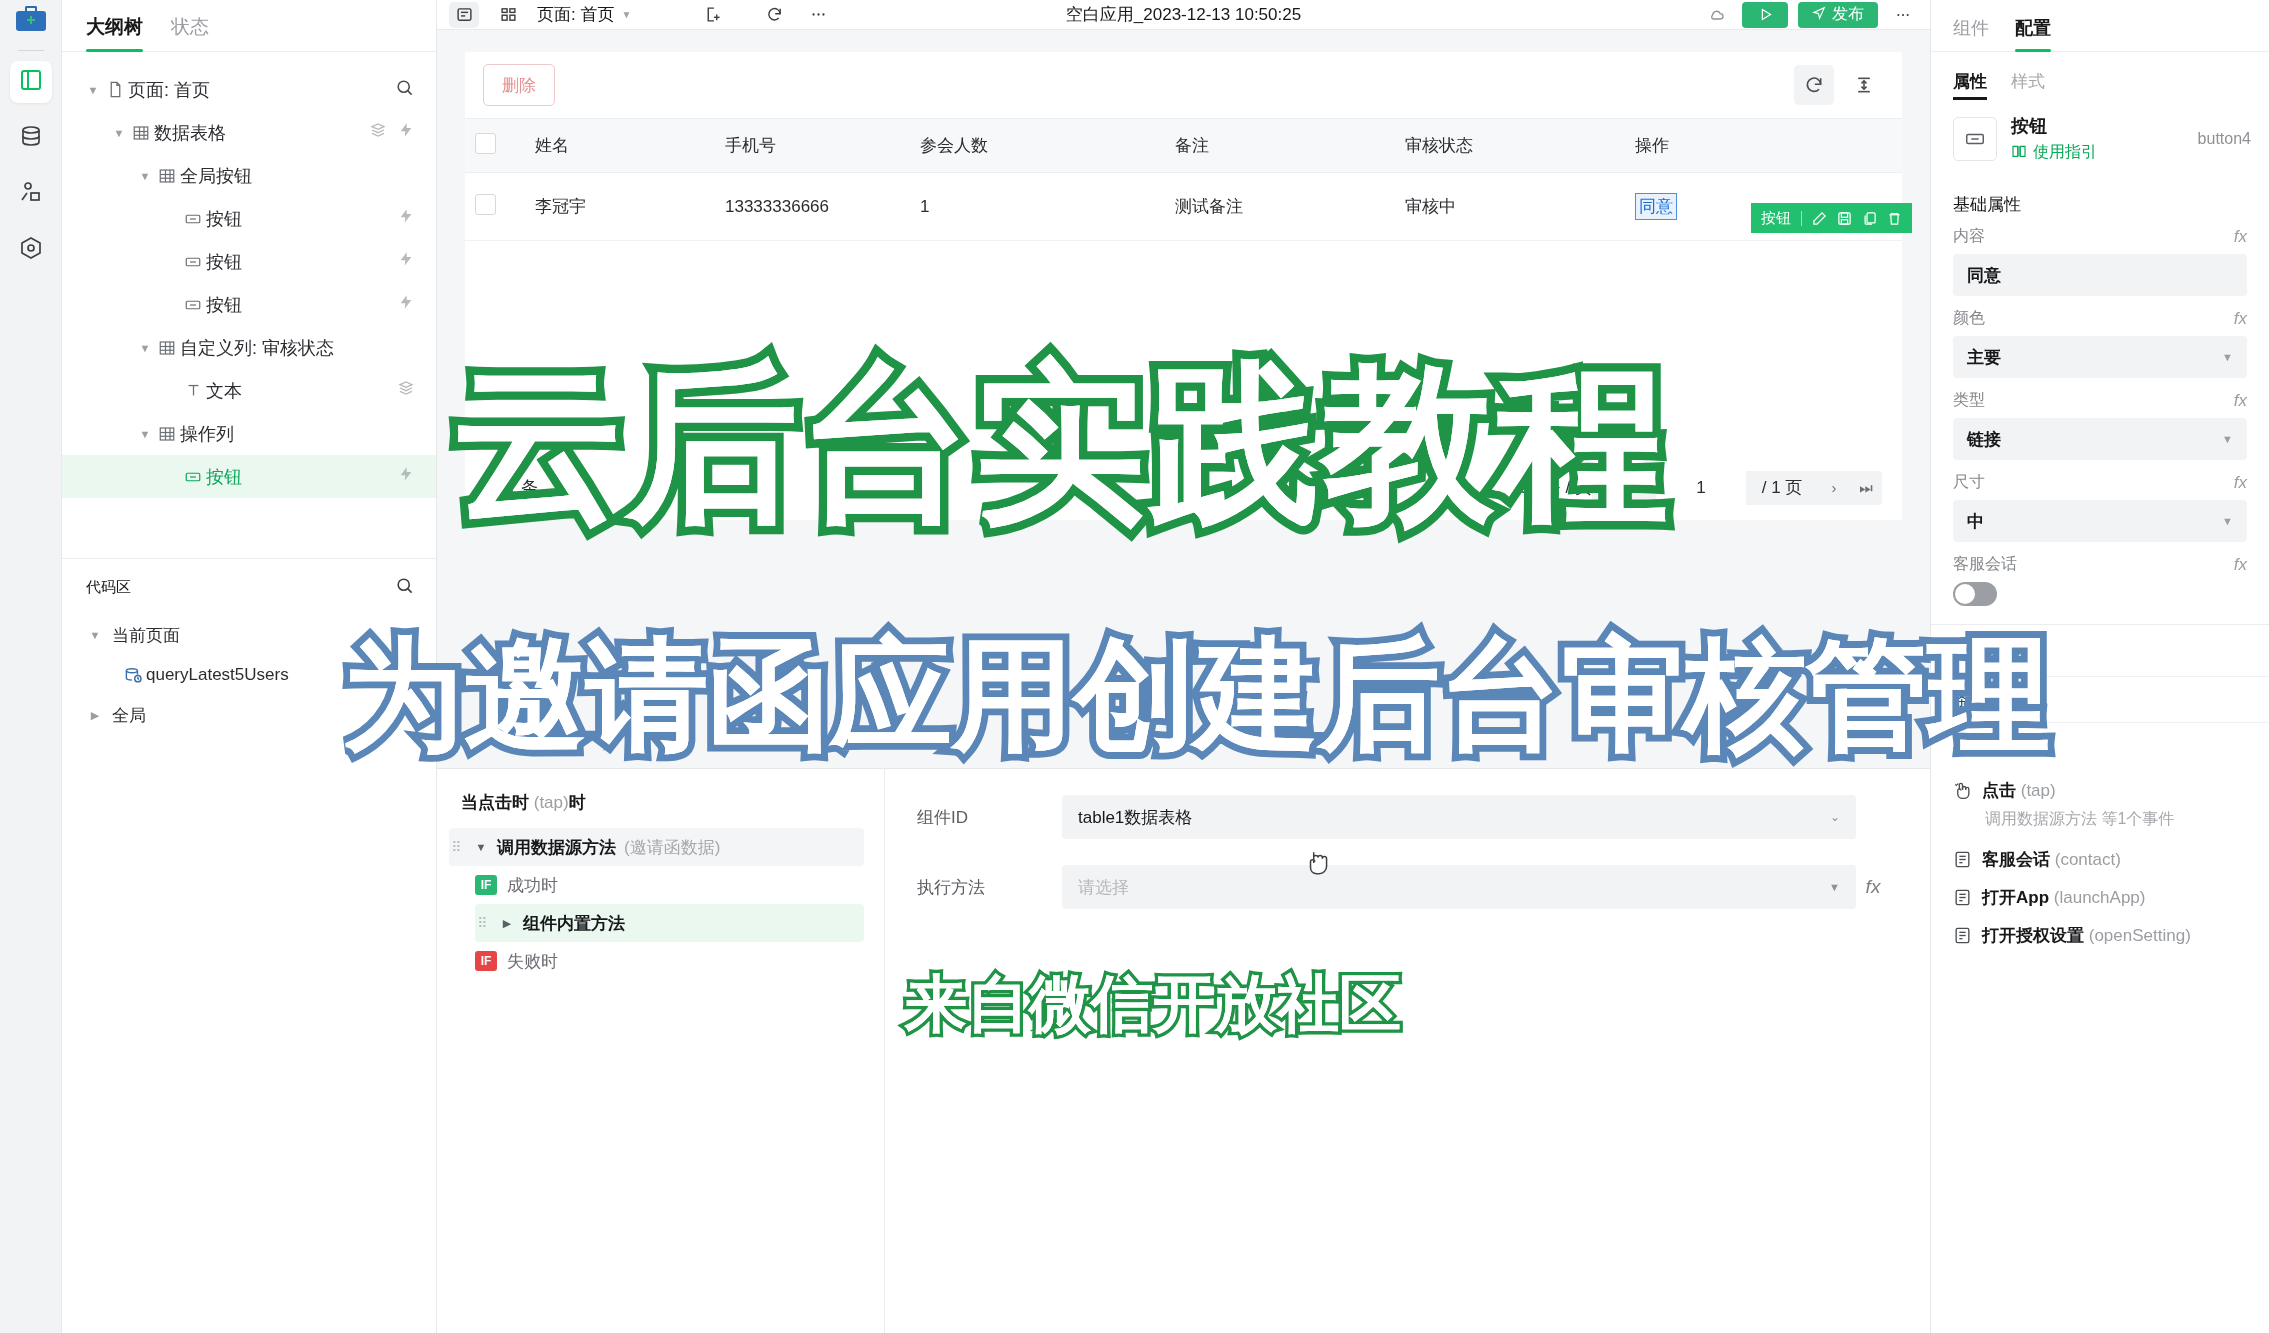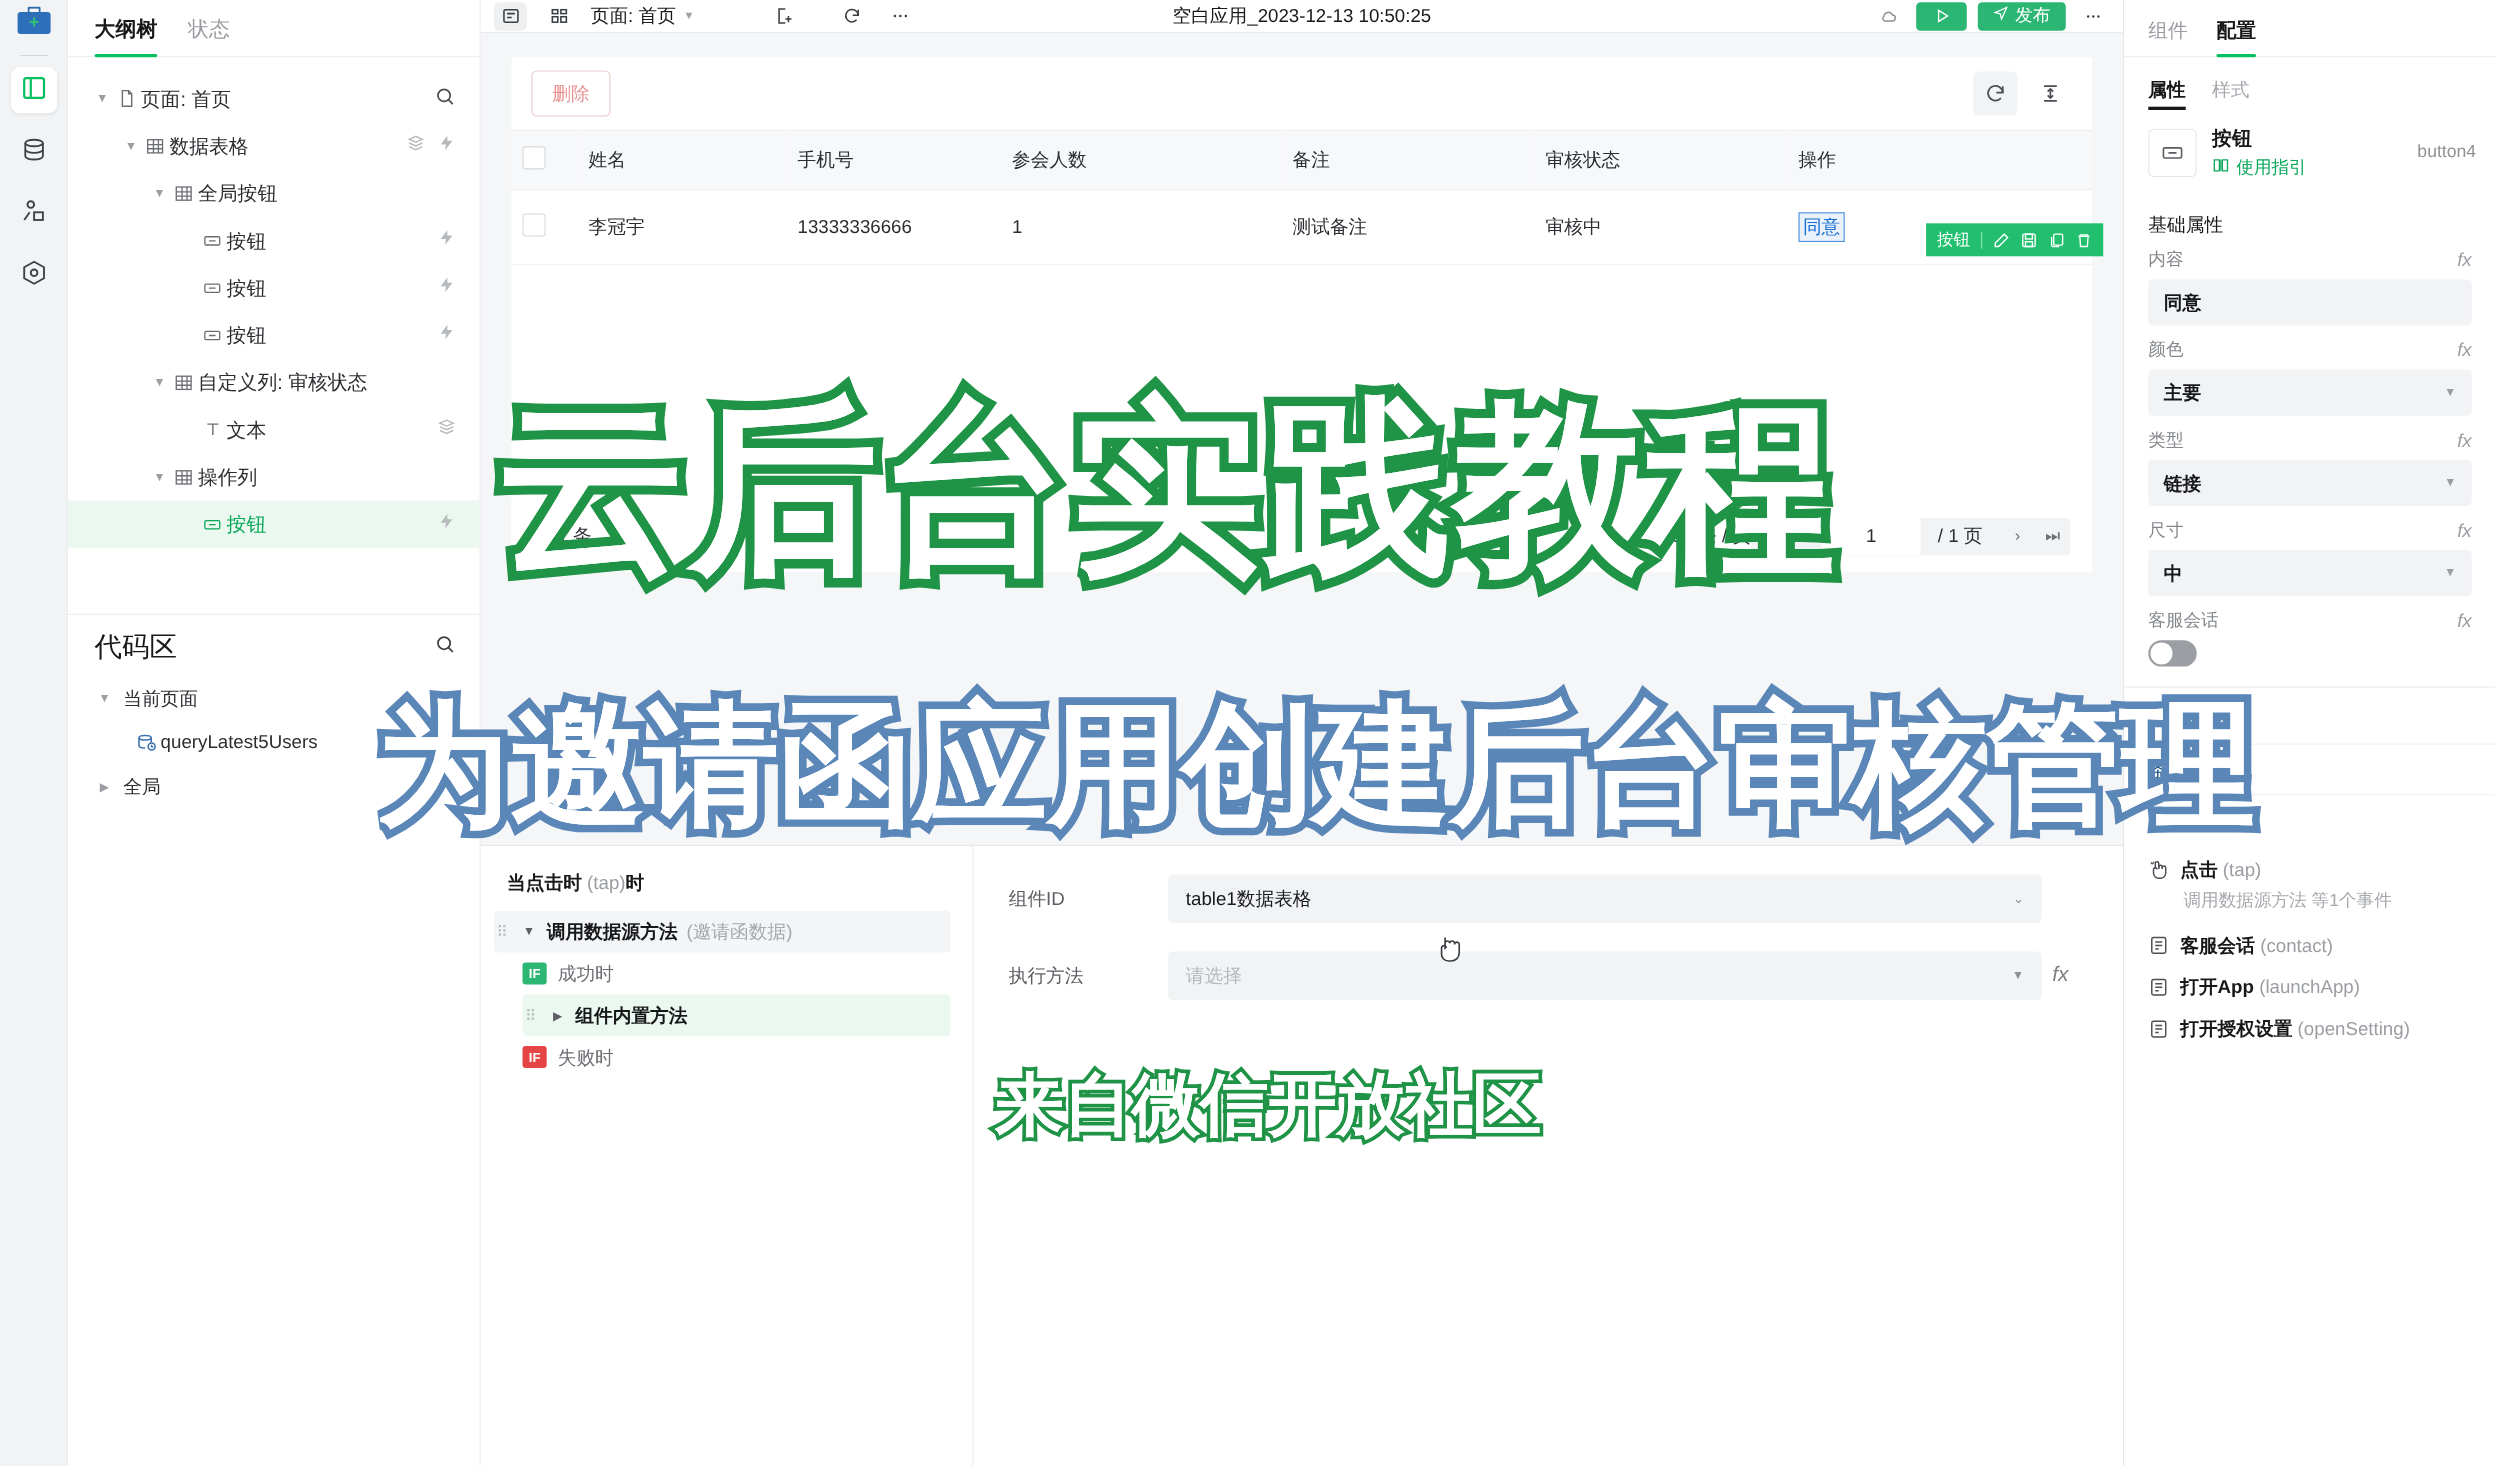--- a/index.html
+++ b/index.html
@@ -82,21 +82,21 @@
   .t-ico { width: 26px; flex: 0 0 26px; display:flex; align-items:center; justify-content:center; color:#6b6e73; }
   .tree-row.selected .t-ico { color:#0aa85a; }
   .t-label { white-space: nowrap; overflow: hidden; text-overflow: ellipsis; }
   .t-right { margin-left: auto; display: flex; align-items: center; gap: 12px; color:#b7babd; }
 
   .lp-divider { height: 1px; background: #ececec; margin-top: 60px; }
 
   .code-area { padding: 0 0 0 0; }
   .code-head {
     display:flex; align-items:center; height:56px; padding: 0 22px 0 24px;
-    font-size: 25px; color:#17181a;
+    font-size: 15px; color:#17181a;
   }
   .code-head .sp { margin-left:auto; color:#3c3f43; }
   .code-row {
     display:flex; align-items:center; height: 40px; font-size: 17px; color:#2b2d31;
     padding-right: 20px; cursor:pointer;
   }
 
   
   .center { flex: 1 1 auto; display: flex; flex-direction: column; background:#f5f6f7; min-width:0; }
   .topbar {

